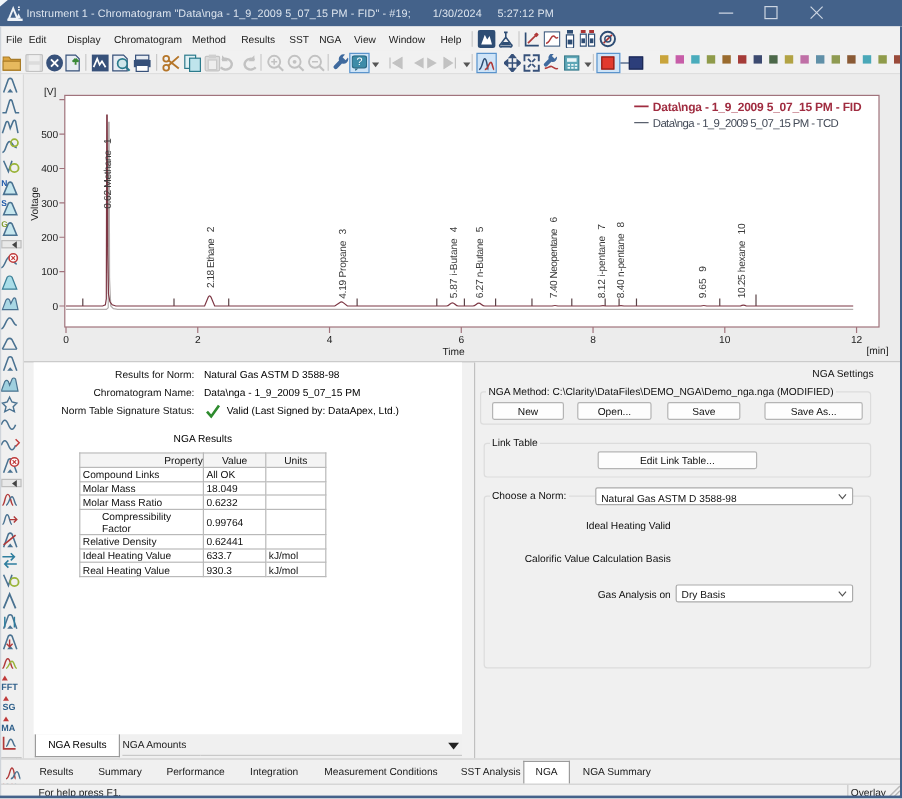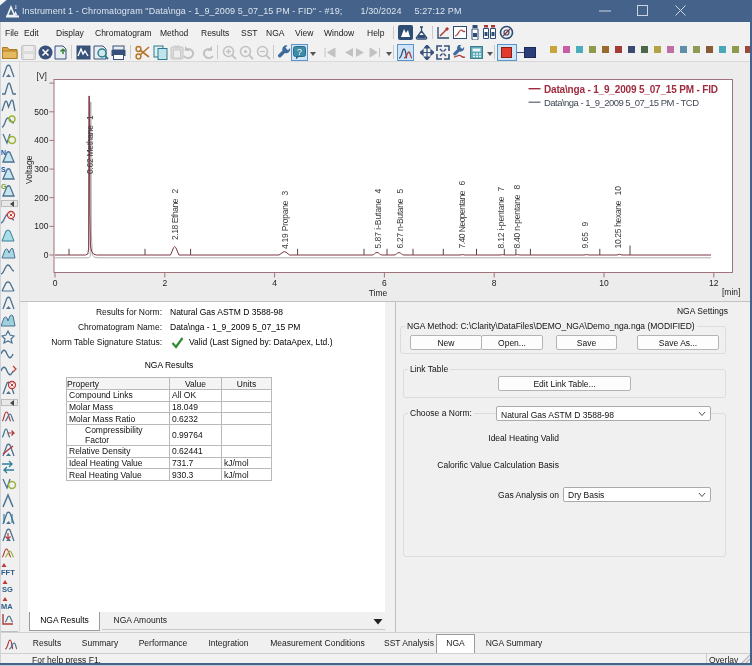--- a/index.html
+++ b/index.html
@@ -472,21 +472,21 @@
  <div class="abs" style="left:142px;top:20px;font-size:8.5px">Data\nga - 1_9_2009 5_07_15 PM</div>
  <div class="abs rlabel" style="left:0;top:35px;width:134px">Norm Table Signature Status:</div>
  <svg class="abs" style="left:143px;top:34px" width="13" height="13">
       <path d="M1.5 7 L5 11 L11.5 2" fill="none" stroke="#2e8b2e" stroke-width="2.2"></path>
     </svg>
  <div class="abs" style="left:161px;top:35px;font-size:8.5px">Valid (Last Signed by: DataApex, Ltd.)</div>
  <div class="abs" style="left:38px;top:58px;width:206px;text-align:center;font-size:8.5px">NGA Results</div>
  <table style="position:absolute;left:38px;top:75px;border-collapse:collapse;font-size:8.5px;color:#111" cellspacing="0">
   <tbody>
         <tr style="height:12px">
-          <td style="border:1px solid #b9b9b9;width:103px;text-align:left;background:#f4f4f4">Property</td>
+          <td style="border:1px solid #b9b9b9;width:103px;text-align:right;background:#f4f4f4">Property</td>
           <td style="border:1px solid #b9b9b9;width:52px;text-align:center;background:#f4f4f4">Value</td>
           <td style="border:1px solid #b9b9b9;width:50px;text-align:center;background:#f4f4f4">Units</td>
         </tr>
   <tr style="height:11.7px">
           <td style="border:1px solid #b9b9b9;padding-left:2px">Compound Links</td>
           <td style="border:1px solid #b9b9b9;padding-left:2px">All OK</td>
           <td style="border:1px solid #b9b9b9"></td>
         </tr>
   <tr style="height:11.7px">
           <td style="border:1px solid #b9b9b9;padding-left:2px">Molar Mass</td>
@@ -503,38 +503,38 @@
           <td style="border:1px solid #b9b9b9;padding-left:2px">0.99764</td>
           <td style="border:1px solid #b9b9b9"></td>
         </tr>
   <tr style="height:11.7px">
           <td style="border:1px solid #b9b9b9;padding-left:2px">Relative Density</td>
           <td style="border:1px solid #b9b9b9;padding-left:2px">0.62441</td>
           <td style="border:1px solid #b9b9b9"></td>
         </tr>
   <tr style="height:11.7px">
           <td style="border:1px solid #b9b9b9;padding-left:2px">Ideal Heating Value</td>
-          <td style="border:1px solid #b9b9b9;padding-left:2px">731.7</td>
+          <td style="border:1px solid #b9b9b9;padding-left:2px">633.7</td>
           <td style="border:1px solid #b9b9b9;padding-left:2px">kJ/mol</td>
         </tr>
   <tr style="height:11.7px">
           <td style="border:1px solid #b9b9b9;padding-left:2px">Real Heating Value</td>
           <td style="border:1px solid #b9b9b9;padding-left:2px">930.3</td>
           <td style="border:1px solid #b9b9b9;padding-left:2px">kJ/mol</td>
         </tr>
  </tbody>
     </table>
 </div>
 
 <div id="rightpanel">
  <div class="abs" style="left:0;top:4px;width:332px;text-align:right">NGA Settings</div>
  <fieldset style="left:4px;top:19px;width:326px;height:33px">
   <legend>NGA Method: C:\Clarity\DataFiles\DEMO_NGA\Demo_nga.nga (MODIFIED)</legend>
  </fieldset>
- <div class="btn" style="left:14px;top:33px;width:72px;height:15px;line-height:14px">New</div>
+ <div class="btn" style="left:14px;top:33px;width:60px;height:15px;line-height:14px">New</div>
  <div class="btn" style="left:85px;top:33px;width:62px;height:15px;line-height:14px">Open...</div>
  <div class="btn" style="left:160px;top:33px;width:61px;height:15px;line-height:14px">Save</div>
  <div class="btn" style="left:241px;top:33px;width:82px;height:15px;line-height:14px">Save As...</div>
  <fieldset style="left:7px;top:62px;width:323px;height:34px">
   <legend>Link Table</legend>
  </fieldset>
  <div class="btn" style="left:102px;top:74px;width:133px;height:15px;line-height:14px">Edit Link Table...</div>
  <fieldset style="left:7px;top:106px;width:323px;height:149px">
   <legend>Choose a Norm:</legend>
  </fieldset>
@@ -550,21 +550,21 @@
  <div class="combo" style="left:167px;top:184.5px;width:148px;height:15px">
       <span class="cv">Dry Basis</span>
       <svg width="8" height="6">
         <path d="M1 1 L4 4.5 L7 1" fill="none" stroke="#555" stroke-width="1"></path>
       </svg>
     </div>
 </div>
 
 <div id="tabstrip1">
  <div class="abs" style="left:1px;top:0;width:71px;height:19px;background:#fff;border:1px solid #9b9b9b;border-top:none;text-align:center;line-height:17px">NGA Results</div>
- <div class="abs" style="left:74px;top:0;width:65px;height:18px;border-bottom:1px solid #c9c9c9;text-align:right;line-height:16px;color:#222">NGA Amounts</div>
+ <div class="abs" style="left:74px;top:0;width:65px;height:18px;border-bottom:1px solid #c9c9c9;text-align:left;line-height:16px;color:#222">NGA Amounts</div>
  <div class="abs" style="left:139px;top:0;width:218px;height:18px;border-bottom:1px solid #c9c9c9"></div>
  <svg class="abs" style="left:345px;top:6px" width="10" height="8">
       <path d="M0.5 1 h9 l-4.5 5.5 z" fill="#222"></path>
     </svg>
 </div>
 <div id="tabbar">
  <svg class="abs" style="left:4px;top:4px" width="14" height="14">
       <path d="M1 12 C4 12 4 3 6 3 C8 3 8 12 9 12" stroke="#b03a3a" stroke-width="1.2" fill="none"></path>
       <path d="M5 12 C8 12 8 6 10 6 C12 6 12 12 13 12" stroke="#4a7291" stroke-width="1.2" fill="none"></path>
     </svg>

